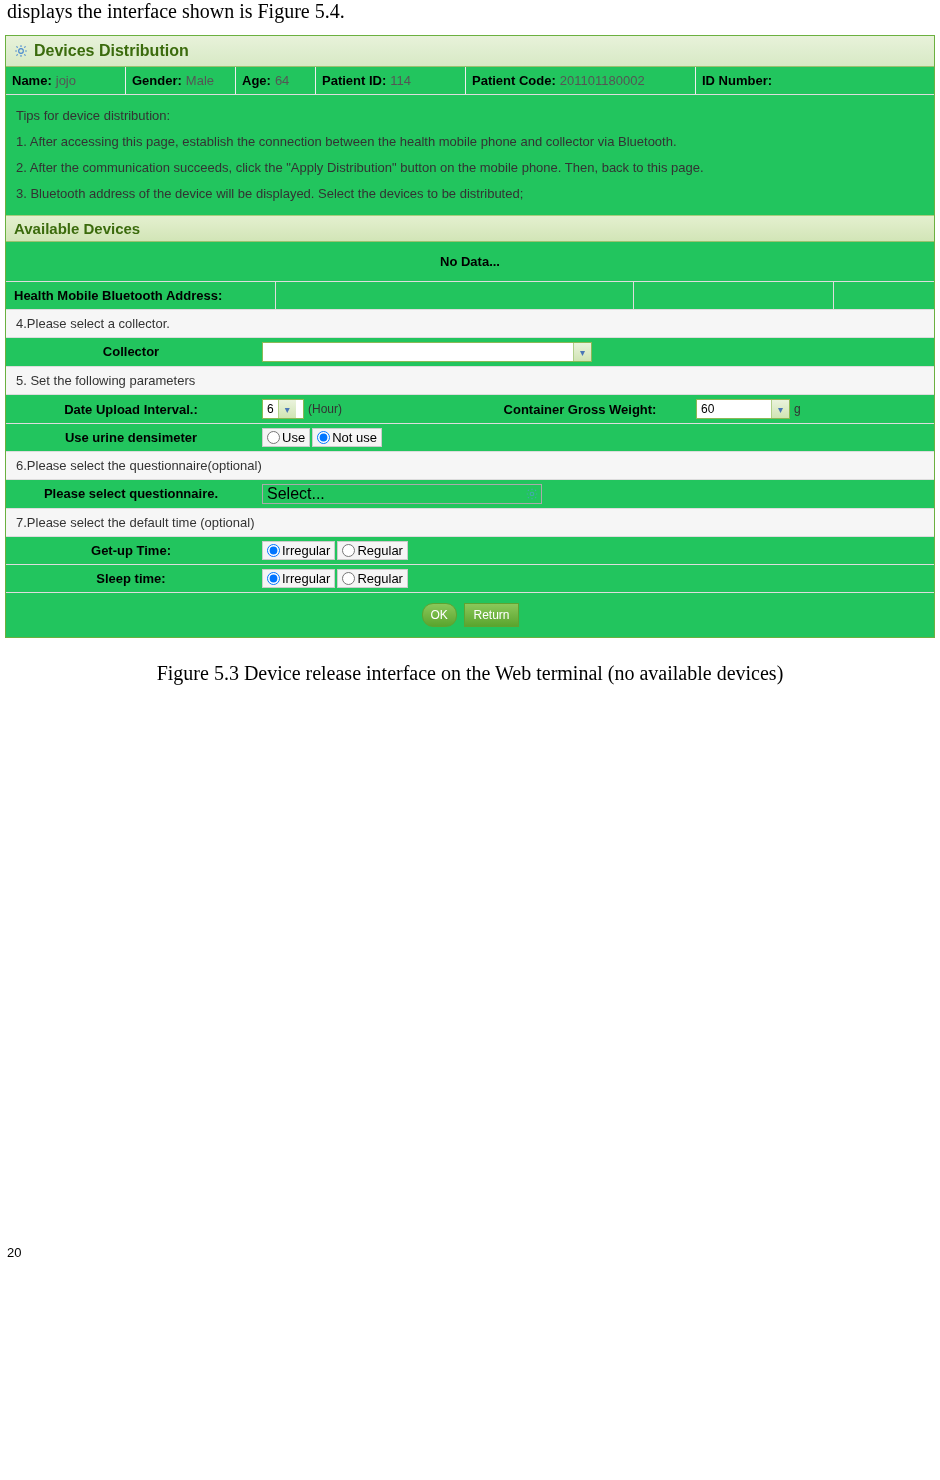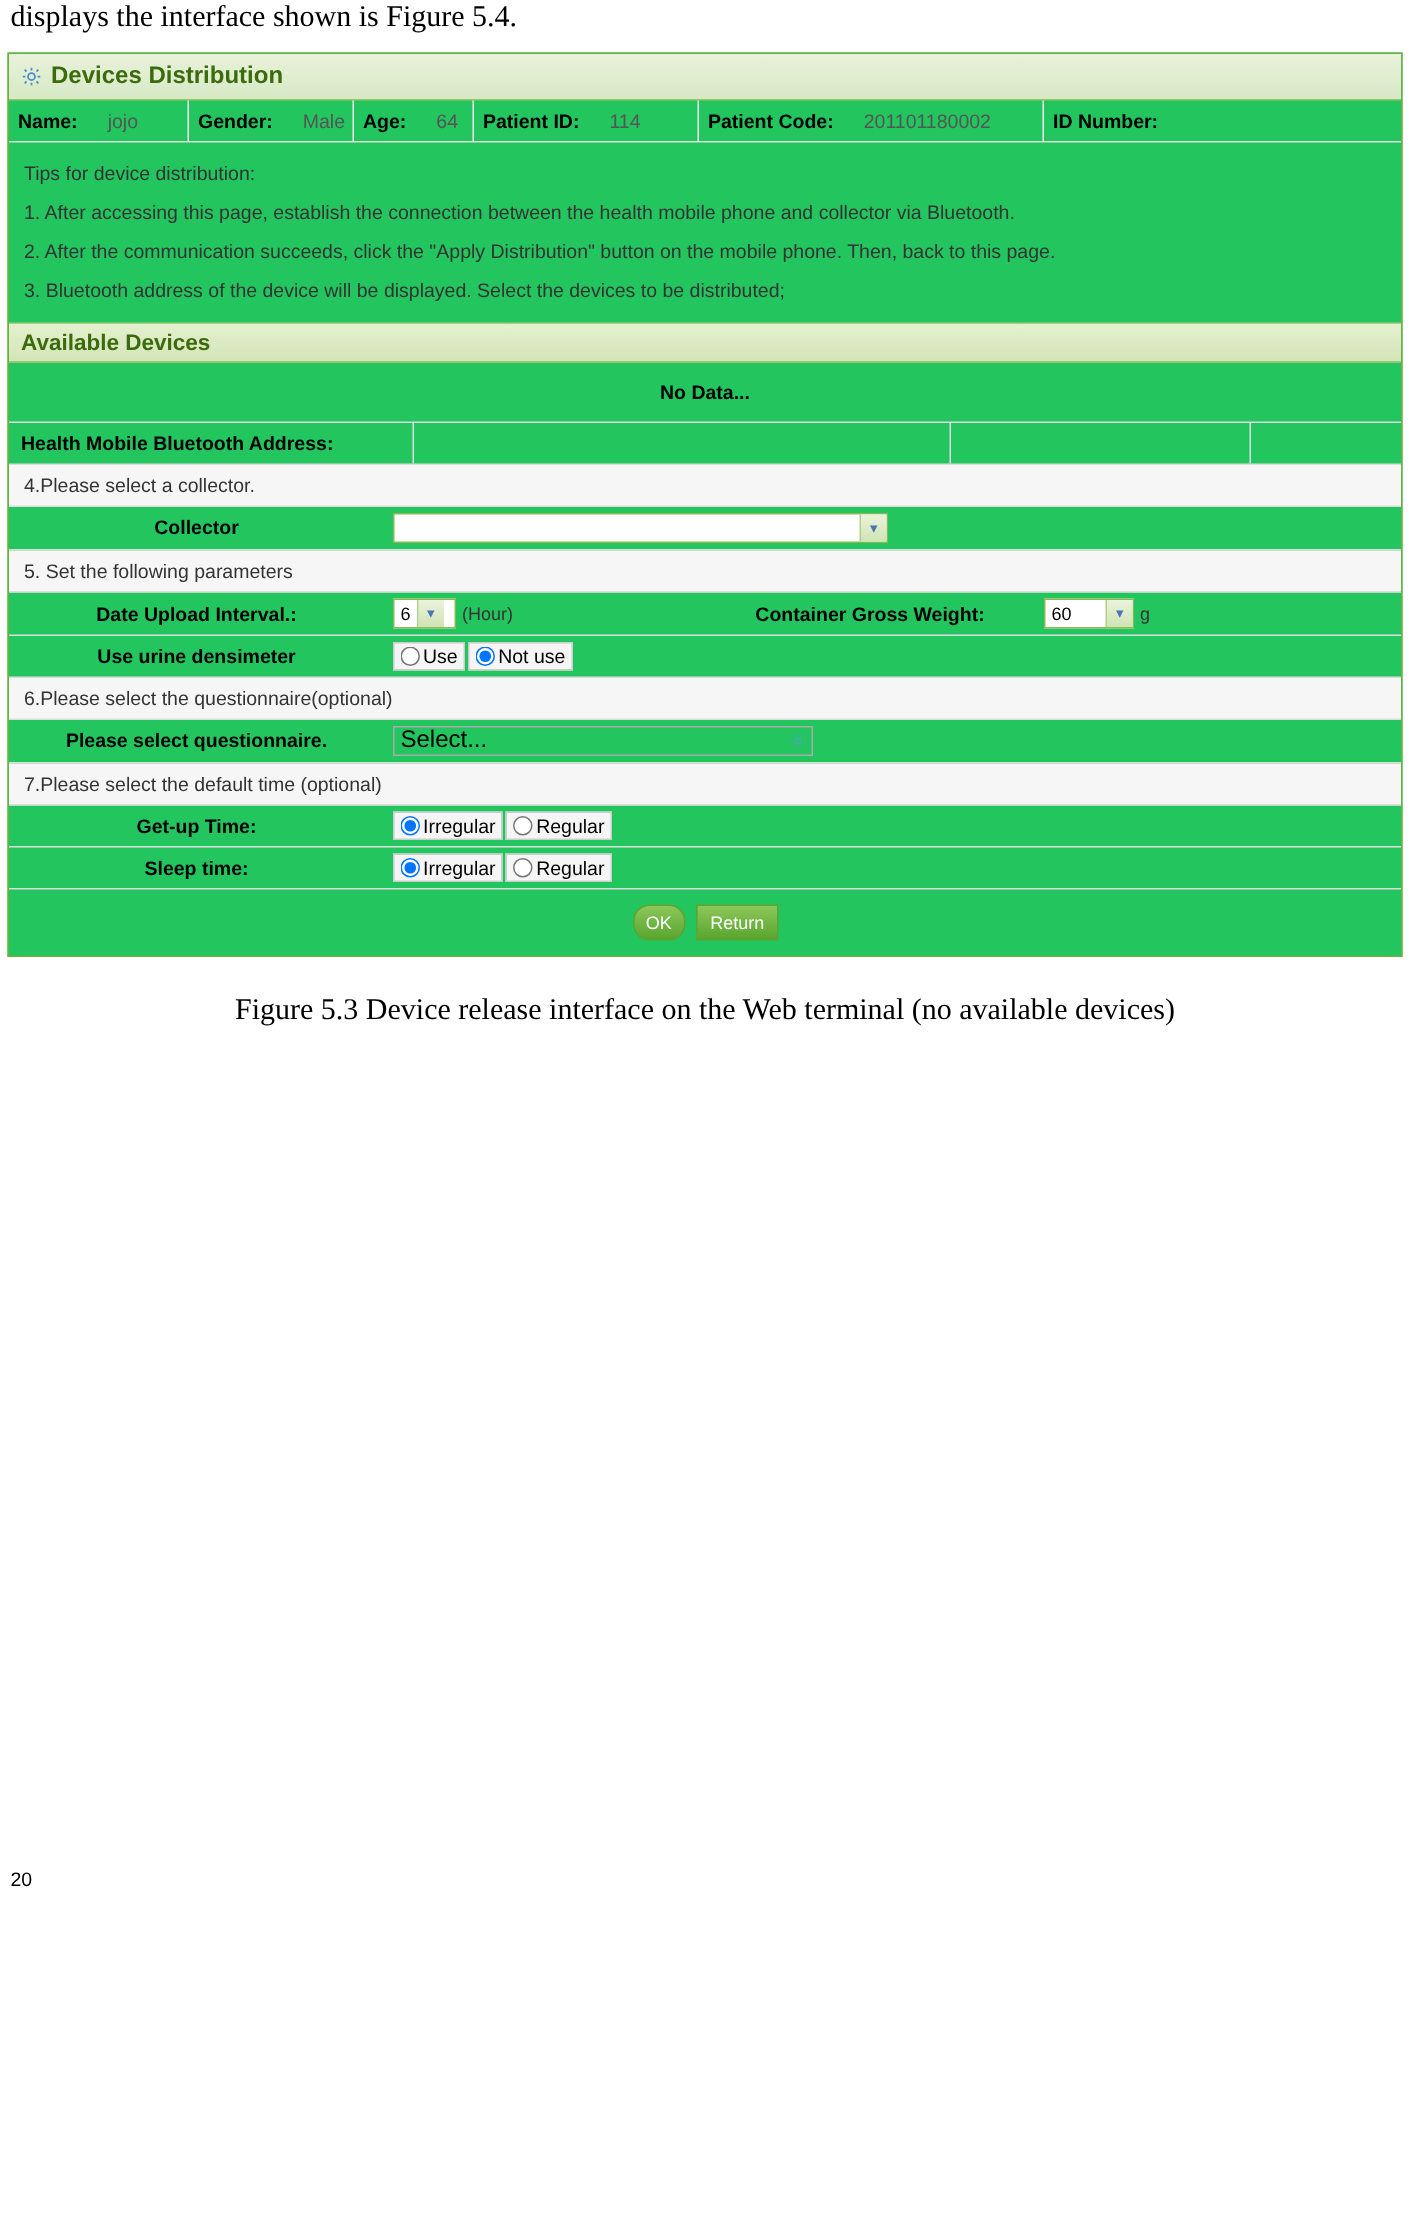--- a/index.html
+++ b/index.html
@@ -13,21 +13,21 @@
       padding: 6px 8px;
       color: #3b6b0d;
       font-weight: bold;
       font-size: 16px;
       display: flex;
       align-items: center;
       gap: 6px;
     }
     .panel-header svg { width: 14px; height: 14px; }
     .patient-row { display: flex; border-bottom: 1px solid #ddd; }
-    .patient-cell { padding: 6px 6px; display: flex; align-items: center; gap: 20px; border-right: 1px solid #eee; }
+    .patient-cell { padding: 6px 6px; display: flex; align-items: center; gap: 4px; border-right: 1px solid #eee; }
     .patient-cell .lbl { font-weight: bold; color: #000; }
     .patient-cell .val { color: #555; }
     .tips-section { padding: 8px 10px; line-height: 2; color: #333; font-size: 13px; }
     .section-header {
       background: linear-gradient(#e4f0cf, #d2e5b7);
       border-top: 1px solid #a8ce7d;
       border-bottom: 1px solid #9bc26f;
       padding: 4px 8px;
       color: #3b6b0d;
       font-weight: bold;
@@ -164,21 +164,21 @@
           <div class="dropdown-select" style="width:42px">
             <span class="field">6</span>
             <span class="dropdown-arrow">▾</span>
           </div>
           <span class="suffix">(Hour)</span>
         </div>
       </div>
       <div class="half">
         <div class="form-label" style="width:220px">Container Gross Weight:</div>
         <div class="form-control">
-          <div class="dropdown-select" style="width:60px">
+          <div class="dropdown-select" style="width:94px">
             <span class="field" style="flex:1">60</span>
             <span class="dropdown-arrow">▾</span>
           </div>
           <span class="suffix">g</span>
         </div>
       </div>
     </div>
     <div class="form-row">
       <div class="half">
         <div class="form-label" style="width:250px">Use urine densimeter</div>

